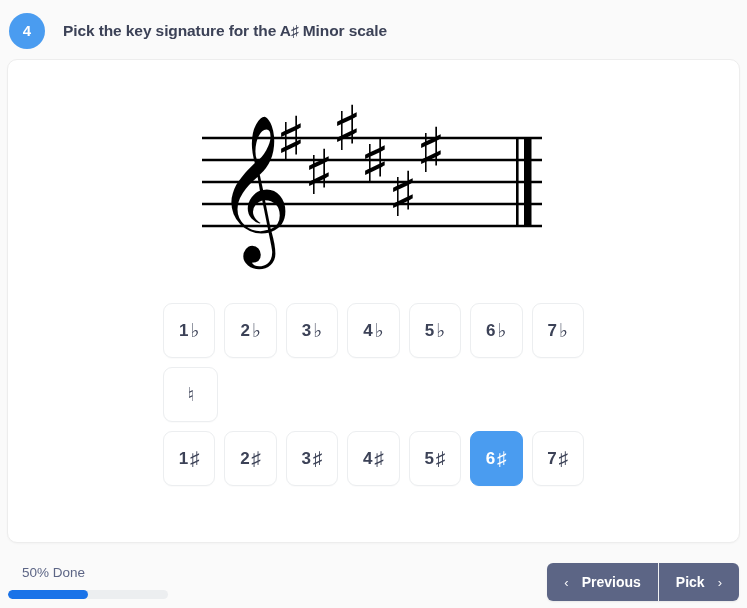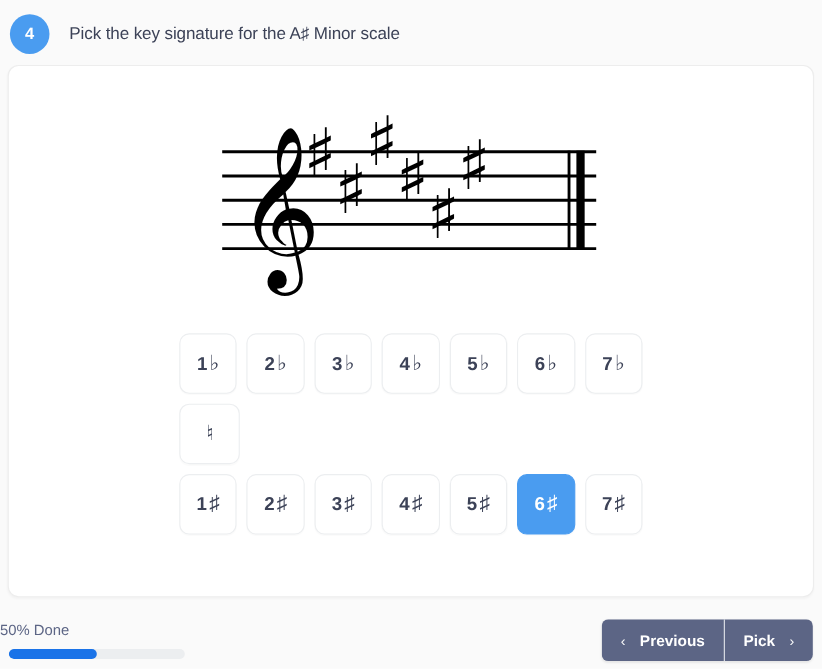--- a/index.html
+++ b/index.html
@@ -20,21 +20,21 @@
   }
   .qbadge {
     width: 36px; height: 36px; border-radius: 50%;
     background: #4a9cf0; color: #fff;
     display: flex; align-items: center; justify-content: center;
     font-size: 15px; font-weight: bold;
     flex: 0 0 auto;
   }
   .qtext {
     margin-left: 18px;
-    font-size: 15.5px; font-weight: normal;
+    font-size: 15.5px; font-weight: bold;
     color: #3c4257;
     letter-spacing: -0.1px;
   }
 
   
   .card {
     position: absolute;
     left: 7px; top: 59px;
     width: 733px; height: 484px;
     background: #ffffff;
@@ -86,21 +86,21 @@
     border-color: #4a9cf0;
     color: #ffffff;
   }
 
   
   .footer {
     position: absolute; left: 0; top: 555px;
     width: 747px; height: 53px;
   }
   .progress-label {
-    position: absolute; left: 0; top: 10px;
+    position: absolute; left: 22px; top: 10px;
     font-size: 13.5px; color: #5c6585;
   }
   .progress-track {
     position: absolute; left: 8px; top: 590px;
     width: 160px; height: 9px;
     background: #eceef0;
     border-radius: 5px;
     overflow: hidden;
   }
   .progress-fill {

